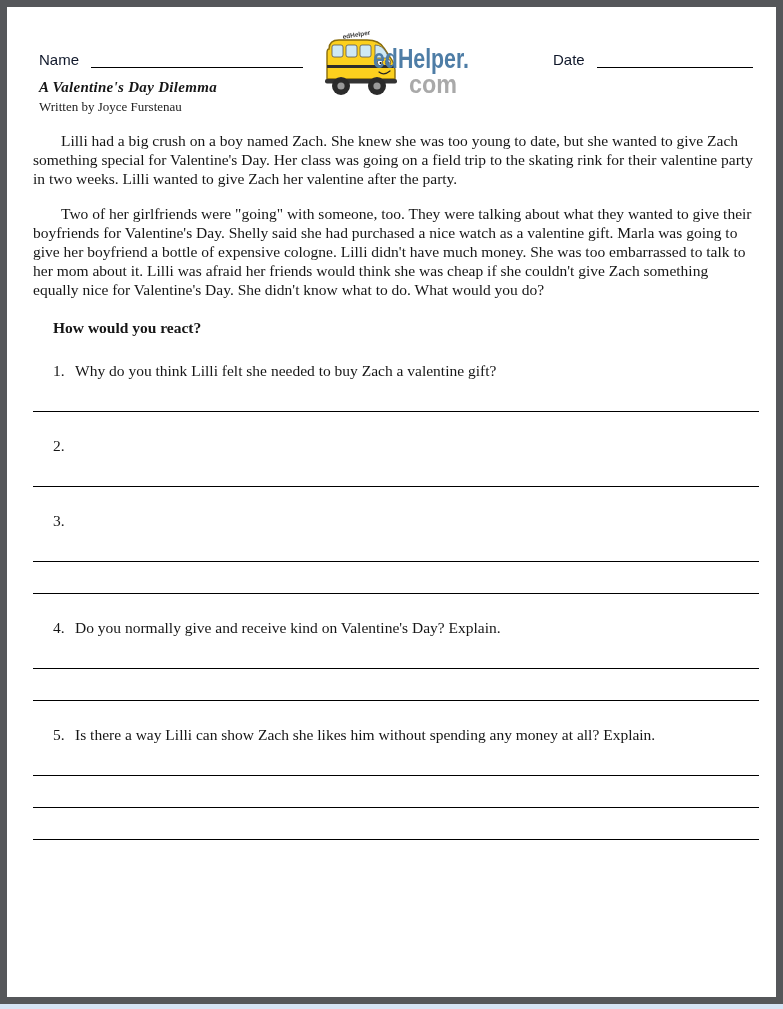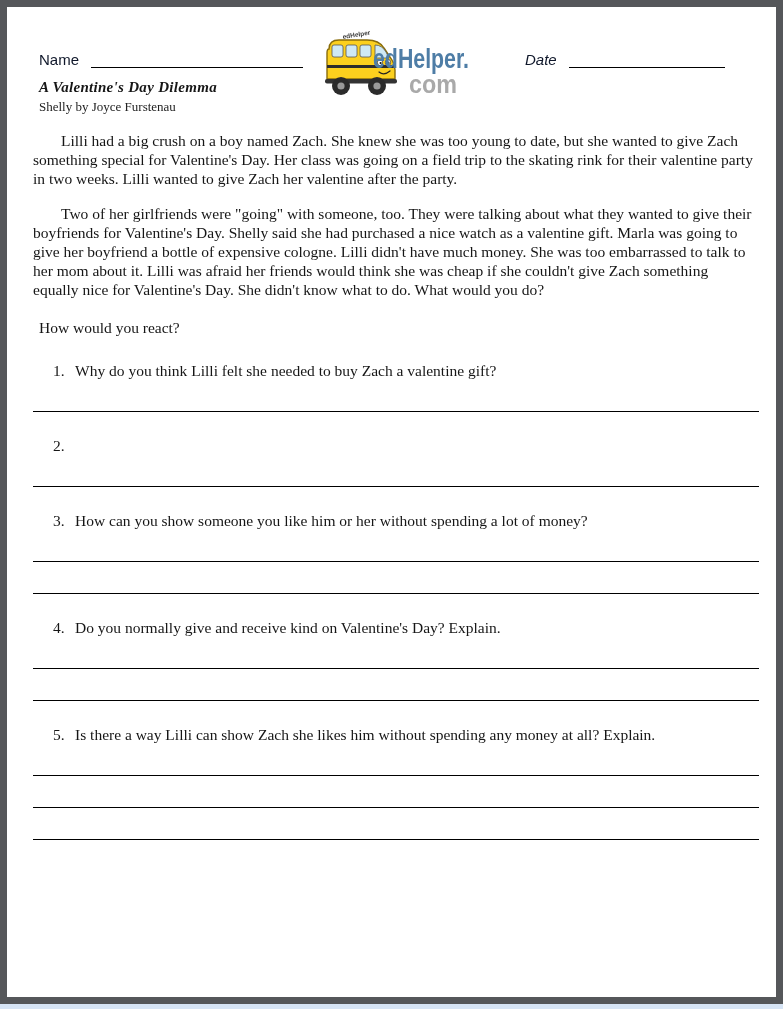--- a/index.html
+++ b/index.html
@@ -36,21 +36,21 @@
   }
   .fill-row {
     position: absolute;
     font-family: "Liberation Sans", sans-serif;
     font-size: 15px;
     color: #0f172a;
     display: flex;
     align-items: flex-end;
   }
   .name-row { left: 6px; top: 32px; }
-  .date-row { left: 492px; top: 32px; font-style: italic; }
+  .date-row { left: 520px; top: 32px; }
   .blank-line {
     display: inline-block;
     border-bottom: 1.6px solid #000;
     margin-left: 12px;
     height: 16px;
   }
   .name-row .blank-line { width: 212px; }
   .date-row .blank-line { width: 156px; }
   .doc-title {
     position: absolute;
@@ -80,23 +80,23 @@
     font-size: 15.5px;
     line-height: 19px;
   }
   .story p {
     text-indent: 28px;
     margin-bottom: 16px;
   }
   
   .qa-heading {
     margin-top: 20px;
-    margin-left: 6px;
+    margin-left: 20px;
     font-size: 15.5px;
-    font-weight: normal;
+    font-weight: bold;
   }
   .questions { width: 726px; }
   .question { margin-top: 25px; }
   .q-row {
     display: flex;
     margin-left: 20px;
     font-size: 15.5px;
     line-height: 18px;
   }
   .q-num { width: 22px; flex: 0 0 22px; }
@@ -152,21 +152,21 @@
           <text x="88" y="72" textLength="48" lengthAdjust="spacingAndGlyphs" font-family="Liberation Sans, sans-serif" font-weight="bold" font-size="25" fill="#a9a9a9">com</text>
         </svg>
       </div>
 
       <div class="fill-row date-row">
         <span>Date</span>
         <span class="blank-line"></span>
       </div>
 
       <div class="doc-title">A Valentine's Day Dilemma</div>
-      <div class="byline">Shelly by Joyce Furstenau</div>
+      <div class="byline">Written by Joyce Furstenau</div>
     </div>
 
     <div class="story">
         <p>Lilli had a big crush on a boy named Zach. She knew she was too young to date, but she wanted to give Zach something special for Valentine's Day. Her class was going on a field trip to the skating rink for their valentine party in two weeks. Lilli wanted to give Zach her valentine after the party.</p>
         <p>Two of her girlfriends were "going" with someone, too. They were talking about what they wanted to give their boyfriends for Valentine's Day. Shelly said she had purchased a nice watch as a valentine gift. Marla was going to give her boyfriend a bottle of expensive cologne. Lilli didn't have much money. She was too embarrassed to talk to her mom about it. Lilli was afraid her friends would think she was cheap if she couldn't give Zach something equally nice for Valentine's Day. She didn't know what to do. What would you do?</p>
       </div>
 
     <div class="qa-heading">How would you react?</div>
     <div class="questions">
         <div class="question">
@@ -178,21 +178,20 @@
         </div>
         <div class="question">
           <div class="q-row">
             <span class="q-num">2.</span>
           </div>
           <div class="answer-line"></div>
         </div>
         <div class="question">
           <div class="q-row">
             <span class="q-num">3.</span>
-            <span class="q-text">How can you show someone you like him or her without spending a lot of money?</span>
           </div>
           <div class="answer-line"></div>
           <div class="answer-line"></div>
         </div>
         <div class="question">
           <div class="q-row">
             <span class="q-num">4.</span>
             <span class="q-text">Do you normally give and receive kind on Valentine's Day? Explain.</span>
           </div>
           <div class="answer-line"></div>

